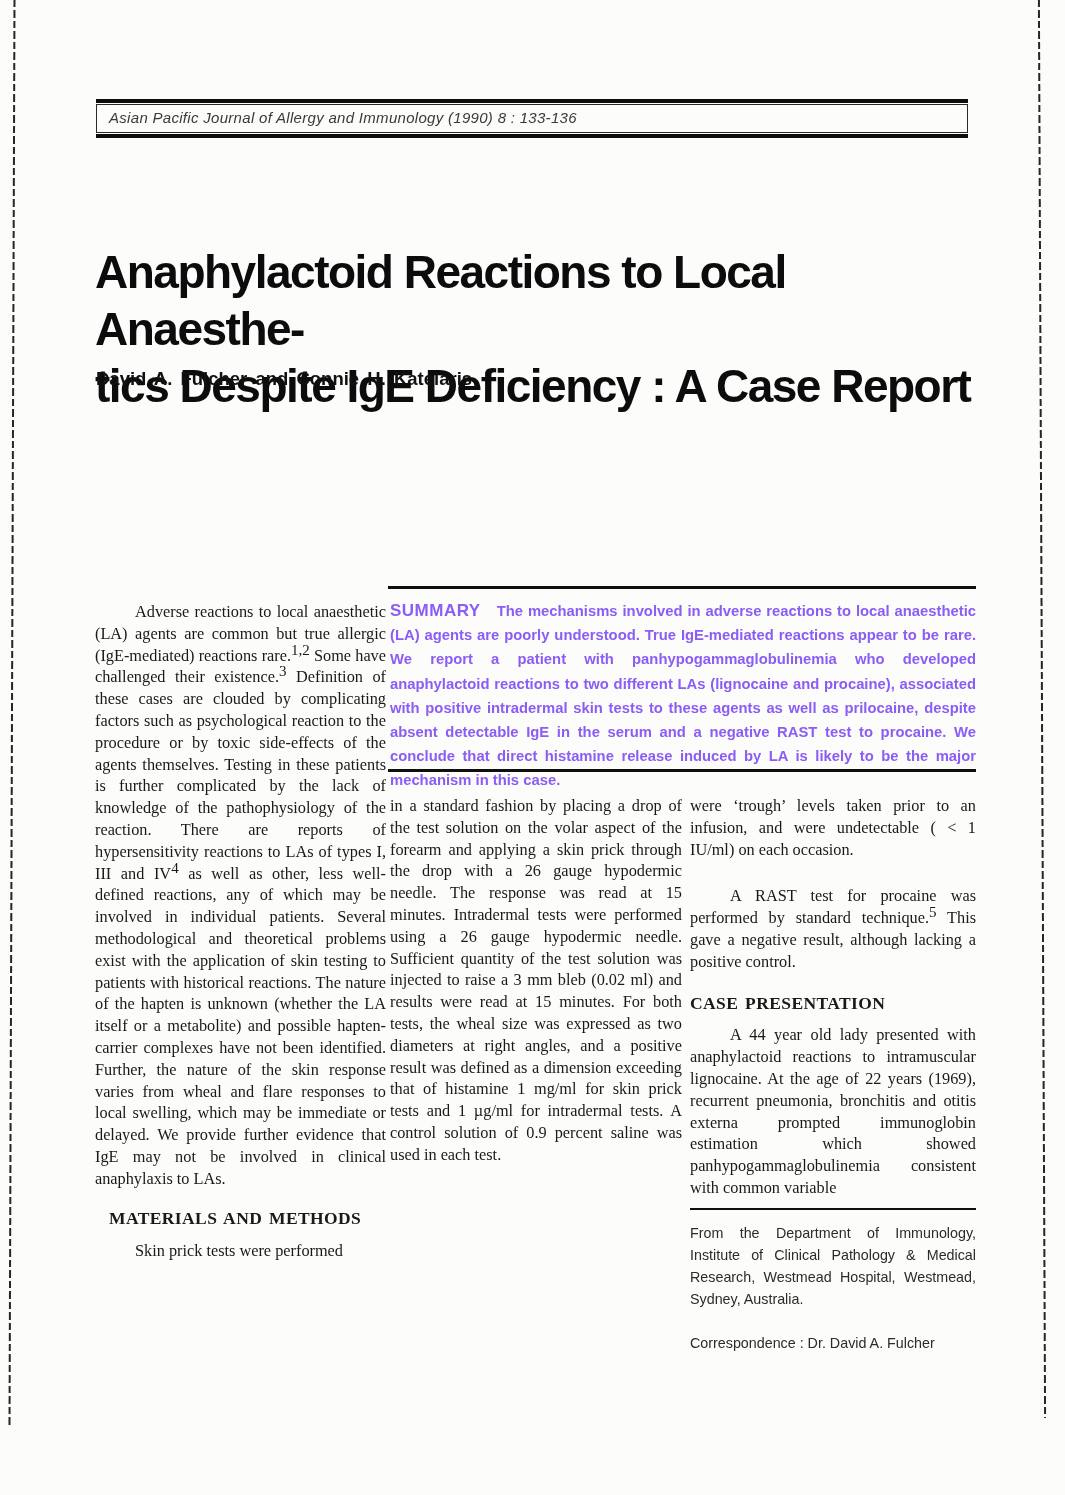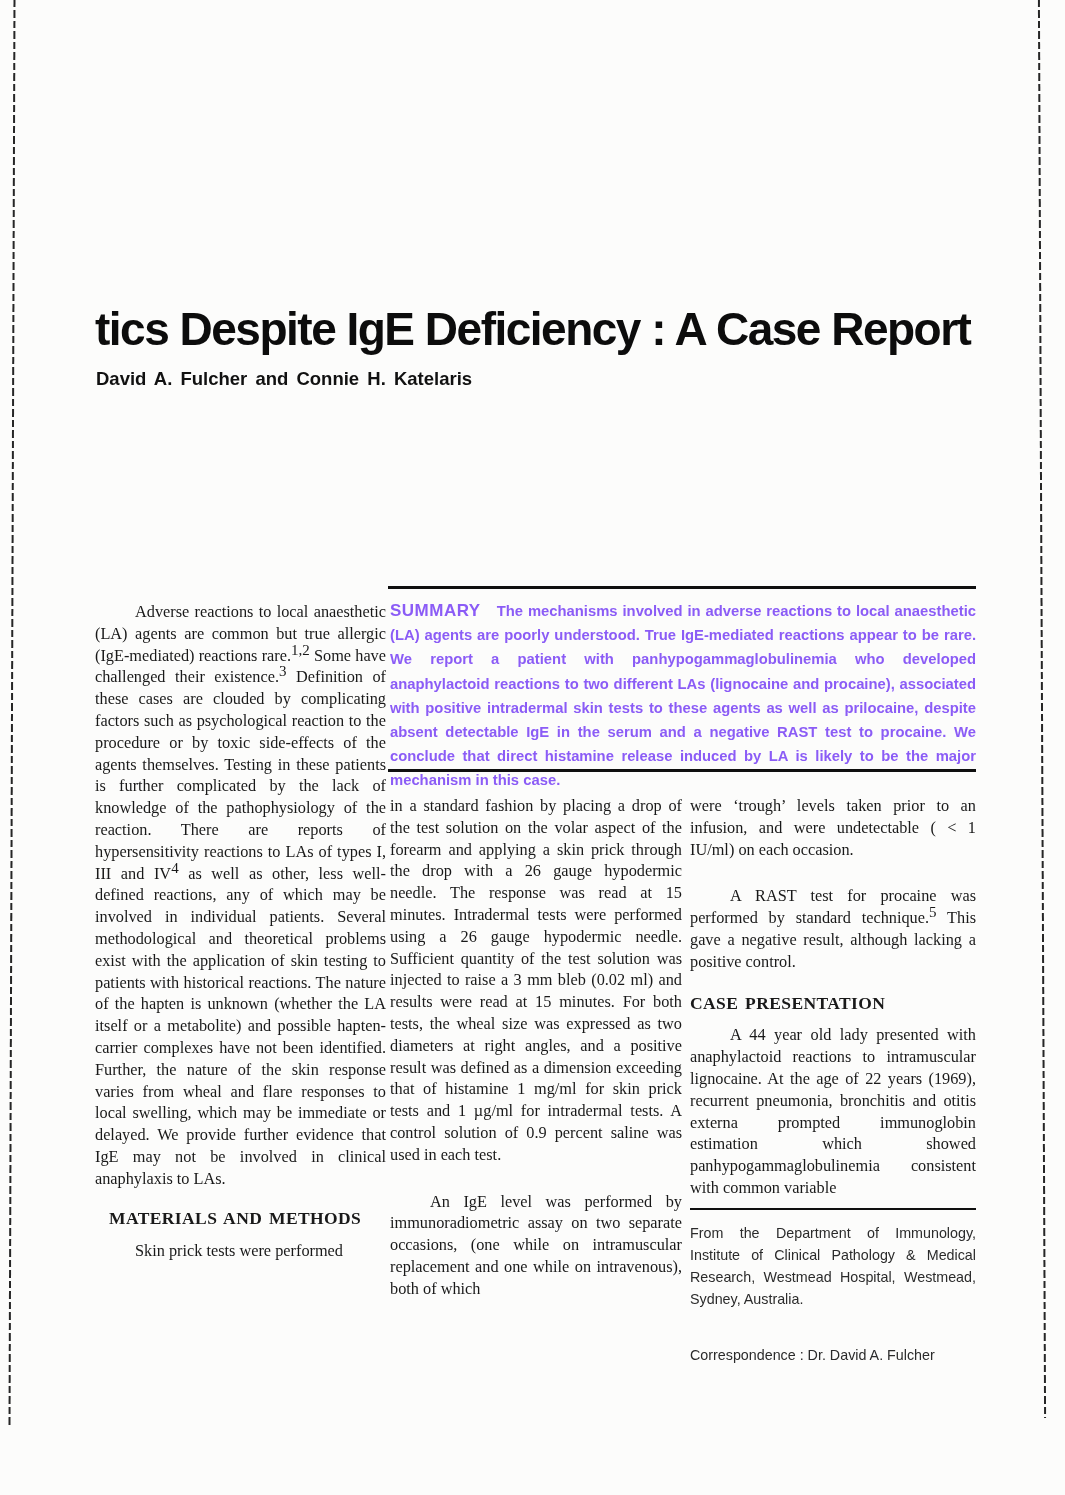--- a/index.html
+++ b/index.html
@@ -91,53 +91,55 @@
 
   sup { font-size: 15px; line-height: 0; vertical-align: super; }
 
   
   .footnote {
     position: absolute; left: 690px; top: 1222px; width: 286px;
     font-family: "Liberation Sans", sans-serif;
     font-size: 14.3px; line-height: 22px; color: #2b2b2b;
     text-align: justify;
   }
-  .footnote .correspondence { margin-top: 34px; text-align: left; }
+  .footnote .correspondence { margin-top: 22px; text-align: left; }
 </style>
 </head>
 <body>
 
 <div class="page">
 
   <div class="edge-line left"></div>
   <div class="edge-line right"></div>
 
+  <div class="header-box">
+    <span>Asian Pacific Journal of Allergy and Immunology (1990) 8 : 133-136</span>
+  </div>
 
   <h1 class="title">
-    <br>
+    <span>Anaphylactoid Reactions to Local Anaesthe-</span><br>
     <span>tics Despite IgE Deficiency : A Case Report</span>
   </h1>
 
   <div class="authors">David A. Fulcher  and  Connie H. Katelaris</div>
 
   <div class="rule sum-top"></div>
   <div class="summary">
     <span class="label">SUMMARY</span><span>The mechanisms involved in adverse reactions to local anaesthetic (LA) agents are poorly understood. True IgE-mediated reactions appear to be rare. We report a patient with panhypogammaglobulinemia who developed anaphylactoid reactions to two different LAs (lignocaine and procaine), associated with positive intradermal skin tests to these agents as well as prilocaine, despite absent detectable IgE in the serum and a negative RAST test to procaine. We conclude that direct histamine release induced by LA is likely to be the major mechanism in this case.</span>
   </div>
   <div class="rule sum-bottom"></div>
 
   <div class="col col-left">
     <p class="indent">Adverse reactions to local anaesthetic (LA) agents are common but true allergic (IgE-mediated) reactions rare.<sup>1,2</sup> Some have challenged their existence.<sup>3</sup> Definition of these cases are clouded by complicating factors such as psychological reaction to the procedure or by toxic side-effects of the agents themselves.  Testing in these patients is further complicated by the lack of knowledge of the pathophysiology of the reaction.  There are reports of hypersensitivity reactions to LAs of types I, III and IV<sup>4</sup> as well as other, less well-defined reactions, any of which may be involved in individual patients.  Several methodological and theoretical problems exist with the application of skin testing to patients with historical reactions.  The nature of the hapten is unknown (whether the LA itself or a metabolite) and possible hapten-carrier complexes have not been identified.  Further, the nature of the skin response varies from wheal and flare responses to local swelling, which may be immediate or delayed.  We provide further evidence that IgE may not be involved in clinical anaphylaxis to LAs.</p>
     <div class="sect-heading">MATERIALS AND METHODS</div>
     <p class="indent">Skin prick tests were performed</p>
   </div>
 
   <div class="col col-mid">
     <p>in a standard fashion by placing a drop of the test solution on the volar aspect of the forearm and applying a skin prick through the drop with a 26 gauge hypodermic needle.  The response was read at 15 minutes.  Intradermal tests were performed using a 26 gauge hypodermic needle.  Sufficient quantity of the test solution was injected to raise a 3 mm bleb (0.02 ml) and results were read at 15 minutes.  For both tests, the wheal size was expressed as two diameters at right angles, and a positive result was defined as a dimension exceeding that of histamine 1 mg/ml for skin prick tests and 1 µg/ml for intradermal tests.  A control solution of 0.9 percent saline was used in each test.</p>
-    <p class="indent">An IgE level was performed by immunoradiometric assay on two separate occasions, (one while on intramuscular replacement and one while on intravenous), both of which</p>
   </div>
 
   <div class="col col-right">
     <p>were ‘trough’ levels taken prior to an infusion, and were undetectable ( &lt; 1 IU/ml) on each occasion.</p>
     <p class="indent">A RAST test for procaine was performed by standard technique.<sup>5</sup> This gave a negative result, although lacking a positive control.</p>
     <div class="sect-heading case">CASE PRESENTATION</div>
     <p class="indent">A 44 year old lady presented with anaphylactoid reactions to intramuscular lignocaine.  At the age of 22 years (1969), recurrent pneumonia, bronchitis and otitis externa prompted immunoglobin estimation which showed panhypogammaglobulinemia consistent with common variable</p>
   </div>
 
   <div class="rule footnote-rule"></div>

